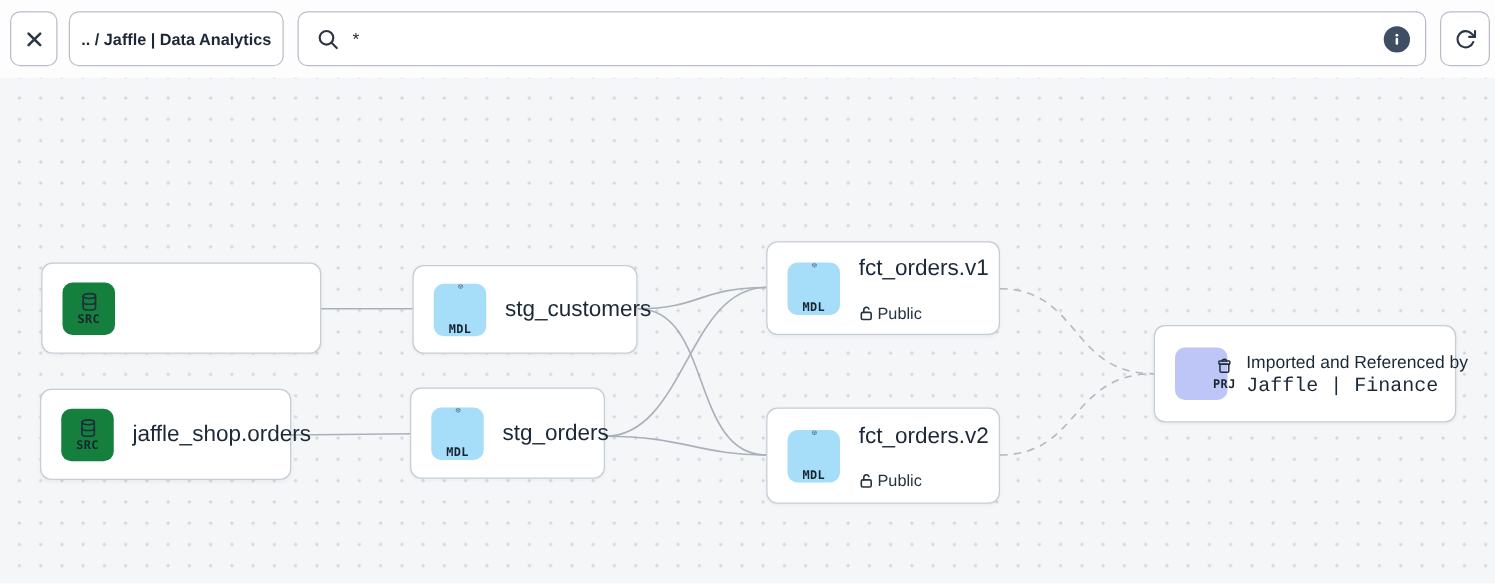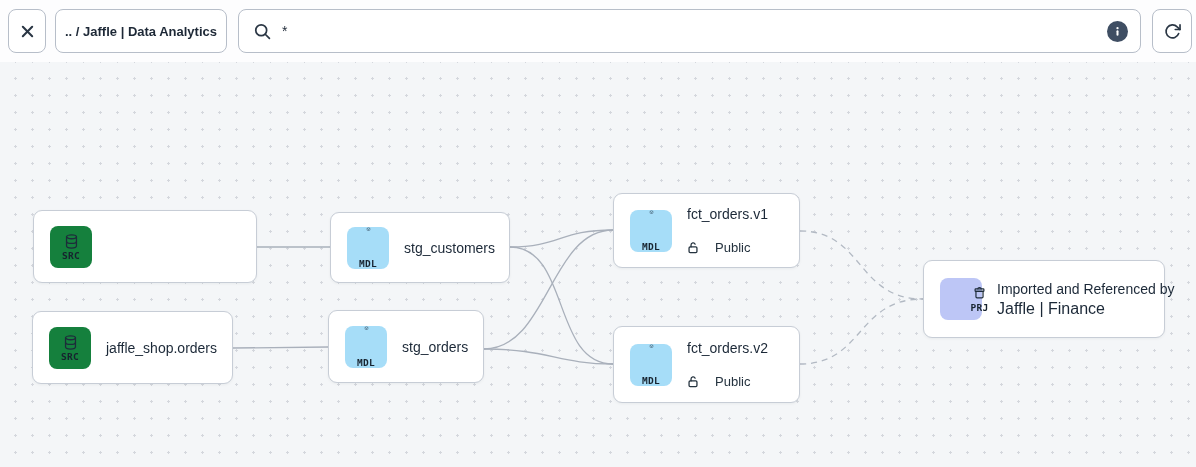--- a/index.html
+++ b/index.html
@@ -43,24 +43,24 @@
     width:42px; height:42px; border-radius:8px; flex:0 0 auto;
     display:flex; flex-direction:column; align-items:center; justify-content:center; gap:1px;
   }
   .badge-label {
     font-family:"DejaVu Sans Mono", monospace; font-size:9.5px; font-weight:bold;
     color:#17232f; line-height:1; letter-spacing:.3px;
   }
   .badge-src { background:#15803d; }
   .badge-mdl { background:#a6ddf8;gap:28px; }
   .badge-prj { background:#bdc6f6;padding-left:37px; }
-  .node-label { font-size:14px; color:#1b2837; white-space:nowrap; }
-  .node-access { display:flex; align-items:center; gap:16px; font-size:13px; color:#25333f; margin-top:18px; }
+  .node-label { font-size:18px; color:#1b2837; white-space:nowrap; }
+  .node-access { display:flex; align-items:center; gap:3px; font-size:13px; color:#25333f; margin-top:18px; }
   .kicker { font-size:14px; color:#1b2837; margin-bottom:3px; white-space:nowrap; }
-  .prj-title { font-size:16px; }
+  .prj-title { font-size:16px;font-family:Liberation Mono, monospace; }
   
   .n-src-customers { left:33px;  top:148px; width:224px; height:73px; }
   .n-src-orders    { left:32px;  top:249px; width:201px; height:73px; }
   .n-stg-customers { left:330px; top:150px; width:180px; height:71px; }
   .n-stg-orders    { left:328px; top:248px; width:156px; height:73px; }
   .n-fct-v1        { left:613px; top:131px; width:187px; height:75px; }
   .n-fct-v2        { left:613px; top:264px; width:187px; height:77px; }
   .n-prj           { left:923px; top:198px; width:242px; height:78px; }
   .ico { display:block; }
 </style>

